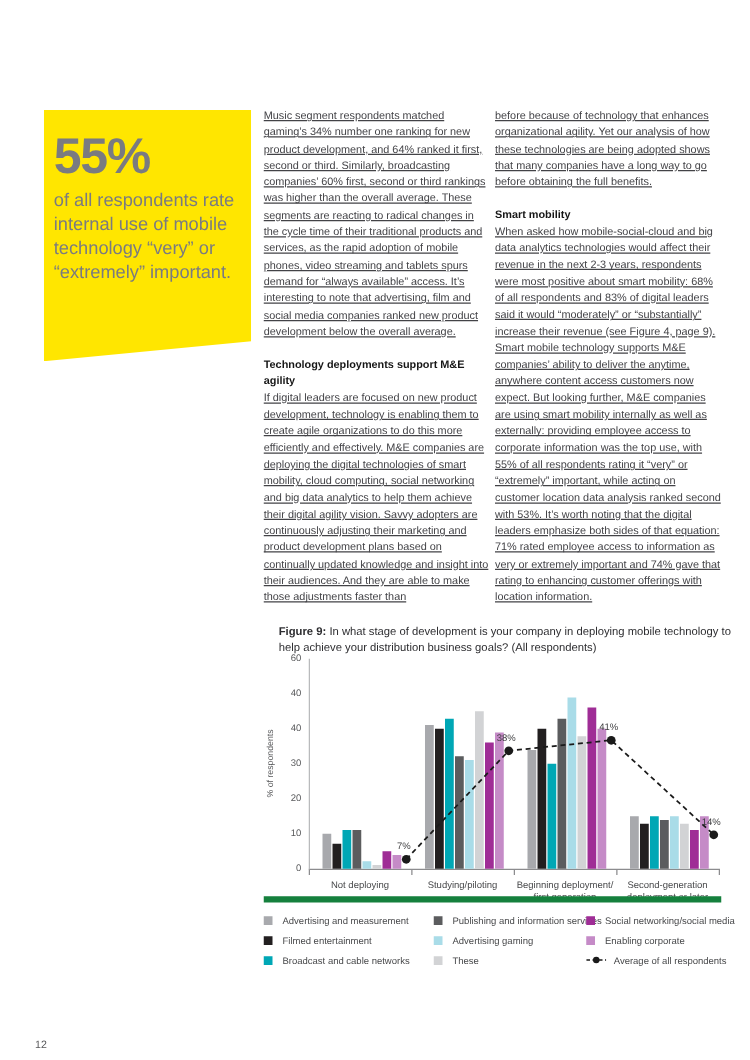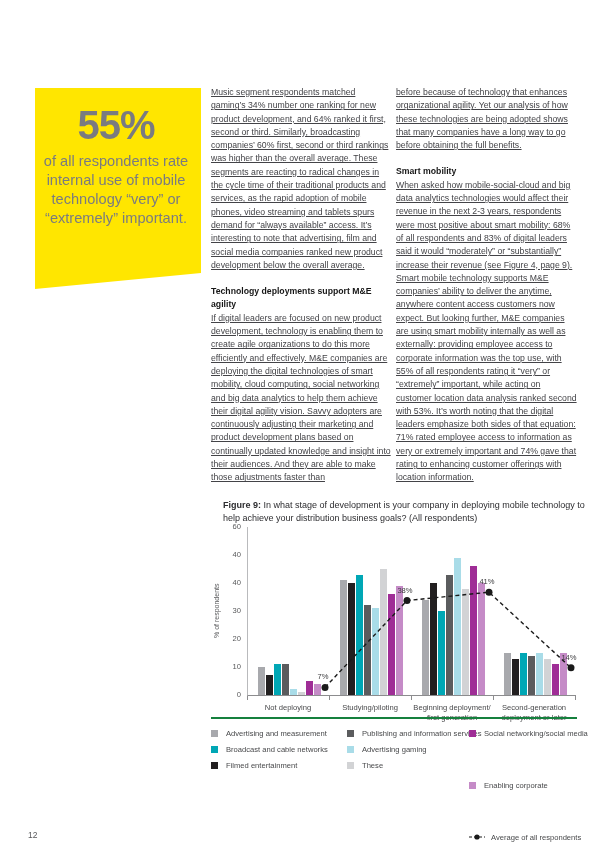--- a/index.html
+++ b/index.html
@@ -2,21 +2,21 @@
 <html><head>
 <meta charset="utf-8">
 <style>
   html,body{margin:0;padding:0;background:#e9e9e9;}
   .page{position:relative;width:600px;height:848px;background:#ffffff;margin:0 auto;
         font-family:"Liberation Sans",sans-serif;color:#434347;overflow:hidden;}
 
   
   .callout{position:absolute;left:35px;top:88px;width:166px;height:201px;background:#ffe600;
            clip-path:polygon(0 0,100% 0,100% 92%,0 100%);box-sizing:border-box;
-           padding:16px 12px 0 8px;text-align:center;color:#7a7b80;}
+           padding:16px 12px 0 8px;text-align:left;color:#7a7b80;}
   .callout .stat{font-size:40px;font-weight:bold;letter-spacing:-1px;line-height:1.05;}
   .callout .stat-desc{margin-top:6px;font-size:14.6px;line-height:19px;}
 
   
   .col{position:absolute;top:86px;width:181px;font-size:8.7px;line-height:13.3px;color:#434347;}
   .col1{left:211px;}
   .col2{left:396px;}
   .col p{margin:0 0 0 0;text-decoration:underline;}
   .col h3{margin:13px 0 0 0;font-size:8.7px;line-height:13.3px;color:#161616;font-weight:bold;}
 
@@ -30,21 +30,21 @@
   .ytick{position:absolute;width:26px;text-align:right;font-size:7.6px;color:#58595b;}
   .ylabel{position:absolute;left:0px;top:12px;height:168px;width:11px;display:flex;align-items:center;
           justify-content:center;writing-mode:vertical-rl;transform:rotate(180deg);
           font-size:7px;color:#58595b;}
   .xtickmark{position:absolute;top:181px;width:1px;height:4px;background:#8c8c8e;}
   .xlabel{position:absolute;top:188px;text-align:center;font-size:7.6px;line-height:9.5px;
           color:#48494b;white-space:pre-line;}
   .avg-svg{position:absolute;left:36px;top:12px;overflow:visible;}
 
   
-  .legend{position:absolute;left:211px;top:717px;width:366px;border-top:2px solid #15803d;
+  .legend{position:absolute;left:211px;top:717px;width:366px;border-top:5px solid #15803d;
           padding-top:6px;display:flex;}
   .legend-col{display:flex;flex-direction:column;}
   .legend-item{display:flex;align-items:center;height:16px;}
   .swatch{width:7px;height:7px;margin-right:8px;flex:0 0 auto;}
   .legend-label{font-size:7.6px;color:#48494b;white-space:nowrap;}
 
   .pageno{position:absolute;left:28px;top:830px;font-size:8.5px;color:#58595b;}
 </style>
 </head>
 <body>
@@ -137,43 +137,43 @@
 deployment or later</div>
     </div>
 
   <div class="legend" id="legend">
       <div class="legend-col" style="width: 136px;">
         <div class="legend-item">
           <span class="swatch" style="background: rgb(168, 169, 173);"></span>
           <span class="legend-label">Advertising and measurement</span>
         </div>
         <div class="legend-item">
+          <span class="swatch" style="background: rgb(34, 31, 32);"></span>
+          <span class="legend-label">Filmed entertainment</span>
+        </div>
+        <div class="legend-item">
           <span class="swatch" style="background: rgb(0, 167, 181);"></span>
           <span class="legend-label">Broadcast and cable networks</span>
-        </div>
-        <div class="legend-item">
-          <span class="swatch" style="background: rgb(34, 31, 32);"></span>
-          <span class="legend-label">Filmed entertainment</span>
         </div>
       </div>
       <div class="legend-col" style="width: 122px;">
         <div class="legend-item">
           <span class="swatch" style="background: rgb(91, 92, 94);"></span>
           <span class="legend-label">Publishing and information services</span>
         </div>
         <div class="legend-item">
           <span class="swatch" style="background: rgb(169, 220, 232);"></span>
           <span class="legend-label">Advertising gaming</span>
         </div>
         <div class="legend-item">
           <span class="swatch" style="background: rgb(210, 211, 213);"></span>
           <span class="legend-label">These</span>
         </div>
       </div>
-      <div class="legend-col" style="width: 108px; gap: 36px;">
+      <div class="legend-col" style="width: 108px;">
         <div class="legend-item">
           <span class="swatch" style="background: rgb(159, 45, 150);"></span>
           <span class="legend-label">Social networking/social media</span>
         </div>
         <div class="legend-item">
           <span class="swatch" style="background: rgb(197, 139, 199);"></span>
           <span class="legend-label">Enabling corporate</span>
         </div>
         <div class="legend-item">
           <svg width="16" height="8" style="margin-right:6px;flex:0 0 auto;">

